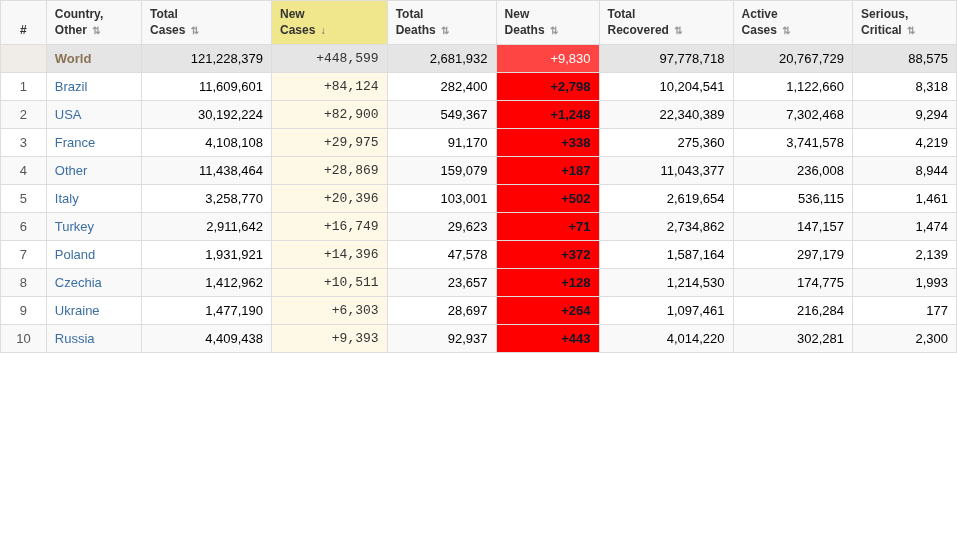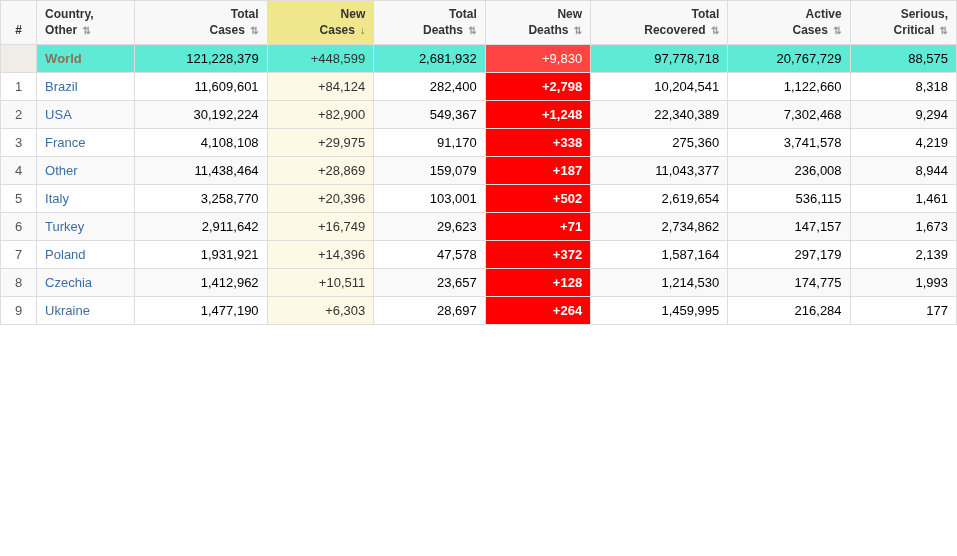--- a/index.html
+++ b/index.html
@@ -1,29 +1,29 @@
 <!DOCTYPE html>
 <html><head>
   <meta charset="utf-8">
   <style>
     * { margin: 0; padding: 0; box-sizing: border-box; }
     body { font-family: Arial, sans-serif; font-size: 13px; background: #fff; }
     table { width: 957px; border-collapse: collapse; }
     th, td { border: 1px solid #ddd; padding: 6px 8px; text-align: right; white-space: nowrap; }
-    th { background: #f8f8f8; font-weight: bold; font-size: 12px; color: #333; text-align: right; vertical-align: bottom; line-height: 1.3; }
+    th { background: #f8f8f8; font-weight: bold; font-size: 12px; color: #333; text-align: left; vertical-align: bottom; line-height: 1.3; }
     th .sort-icon { font-size: 10px; color: #999; margin-left: 2px; }
     th .sort-active { color: #555; }
     td:first-child { text-align: center; color: #555; }
     td.country-cell { text-align: left; }
     a { color: #3a6ea5; text-decoration: none; }
-    .world-row td { background: #5eead4; font-weight: normal; }
+    .world-row td { background: #e5e5e5; font-weight: normal; }
     .world-row td:first-child { background: #f0ede8; }
     .world-name { color: #8b7355; font-weight: bold; }
-    .new-cases-cell { background: #fef9e7; color: #333; }
-    .new-deaths-red { background: #ff0000; color: #ffffff; font-weight: bold; }
+    .new-cases-cell { background: #fef9e7; color: #333; font-family: Liberation Mono, monospace; }
+    .new-deaths-red { background: #ff0000; color: #0f172a; font-weight: bold; }
     .world-new-deaths { background: #ff4444; color: #fff; font-weight: bold; }
     .stripe-odd td { background: #fff; }
     .stripe-even td { background: #f9f9f9; }
     .stripe-odd td.new-cases-cell, .stripe-even td.new-cases-cell { background: #fef9e7; }
     .stripe-odd td.new-deaths-red, .stripe-even td.new-deaths-red { background: #ff0000; }
     .world-row td.world-new-deaths { background: #ff4444; }
   </style>
 </head>
 <body>
 
@@ -110,21 +110,21 @@
   </tr>
       <tr class="stripe-even">
     <td>6</td>
     <td class="country-cell"><a href="#">Turkey</a></td>
     <td>2,911,642</td>
     <td class="new-cases-cell">+16,749</td>
     <td>29,623</td>
     <td class="new-deaths-red">+71</td>
     <td>2,734,862</td>
     <td>147,157</td>
-    <td>1,673</td>
+    <td>1,474</td>
   </tr>
       <tr class="stripe-odd">
     <td>7</td>
     <td class="country-cell"><a href="#">Poland</a></td>
     <td>1,931,921</td>
     <td class="new-cases-cell">+14,396</td>
     <td>47,578</td>
     <td class="new-deaths-red">+372</td>
     <td>1,587,164</td>
     <td>297,179</td>
@@ -141,18 +141,29 @@
     <td>174,775</td>
     <td>1,993</td>
   </tr>
       <tr class="stripe-odd">
     <td>9</td>
     <td class="country-cell"><a href="#">Ukraine</a></td>
     <td>1,477,190</td>
     <td class="new-cases-cell">+6,303</td>
     <td>28,697</td>
     <td class="new-deaths-red">+264</td>
-    <td>1,459,995</td>
+    <td>1,097,461</td>
     <td>216,284</td>
     <td>177</td>
+  </tr>
+      <tr class="stripe-even">
+    <td>10</td>
+    <td class="country-cell"><a href="#">Russia</a></td>
+    <td>4,409,438</td>
+    <td class="new-cases-cell">+9,393</td>
+    <td>92,937</td>
+    <td class="new-deaths-red">+443</td>
+    <td>4,014,220</td>
+    <td>302,281</td>
+    <td>2,300</td>
   </tr>
     </tbody>
 </table>
 
 </body></html>

